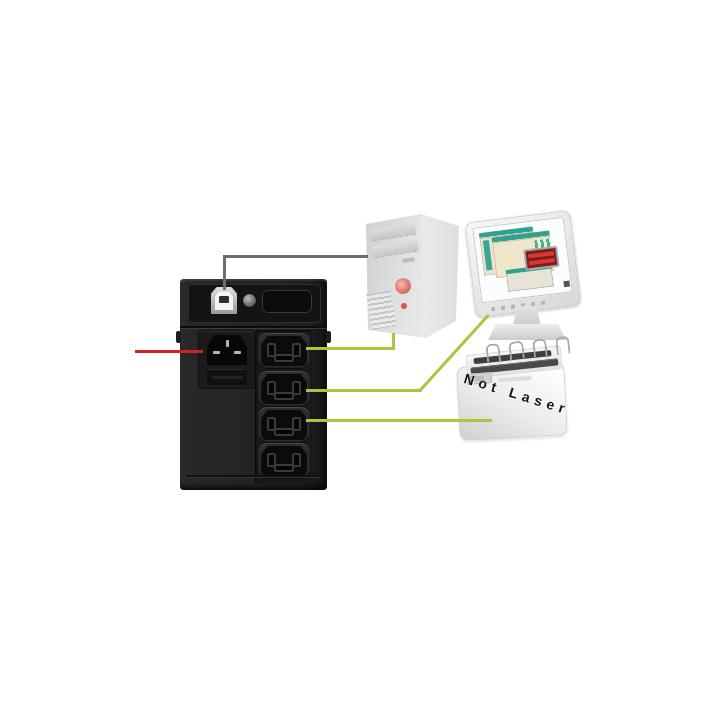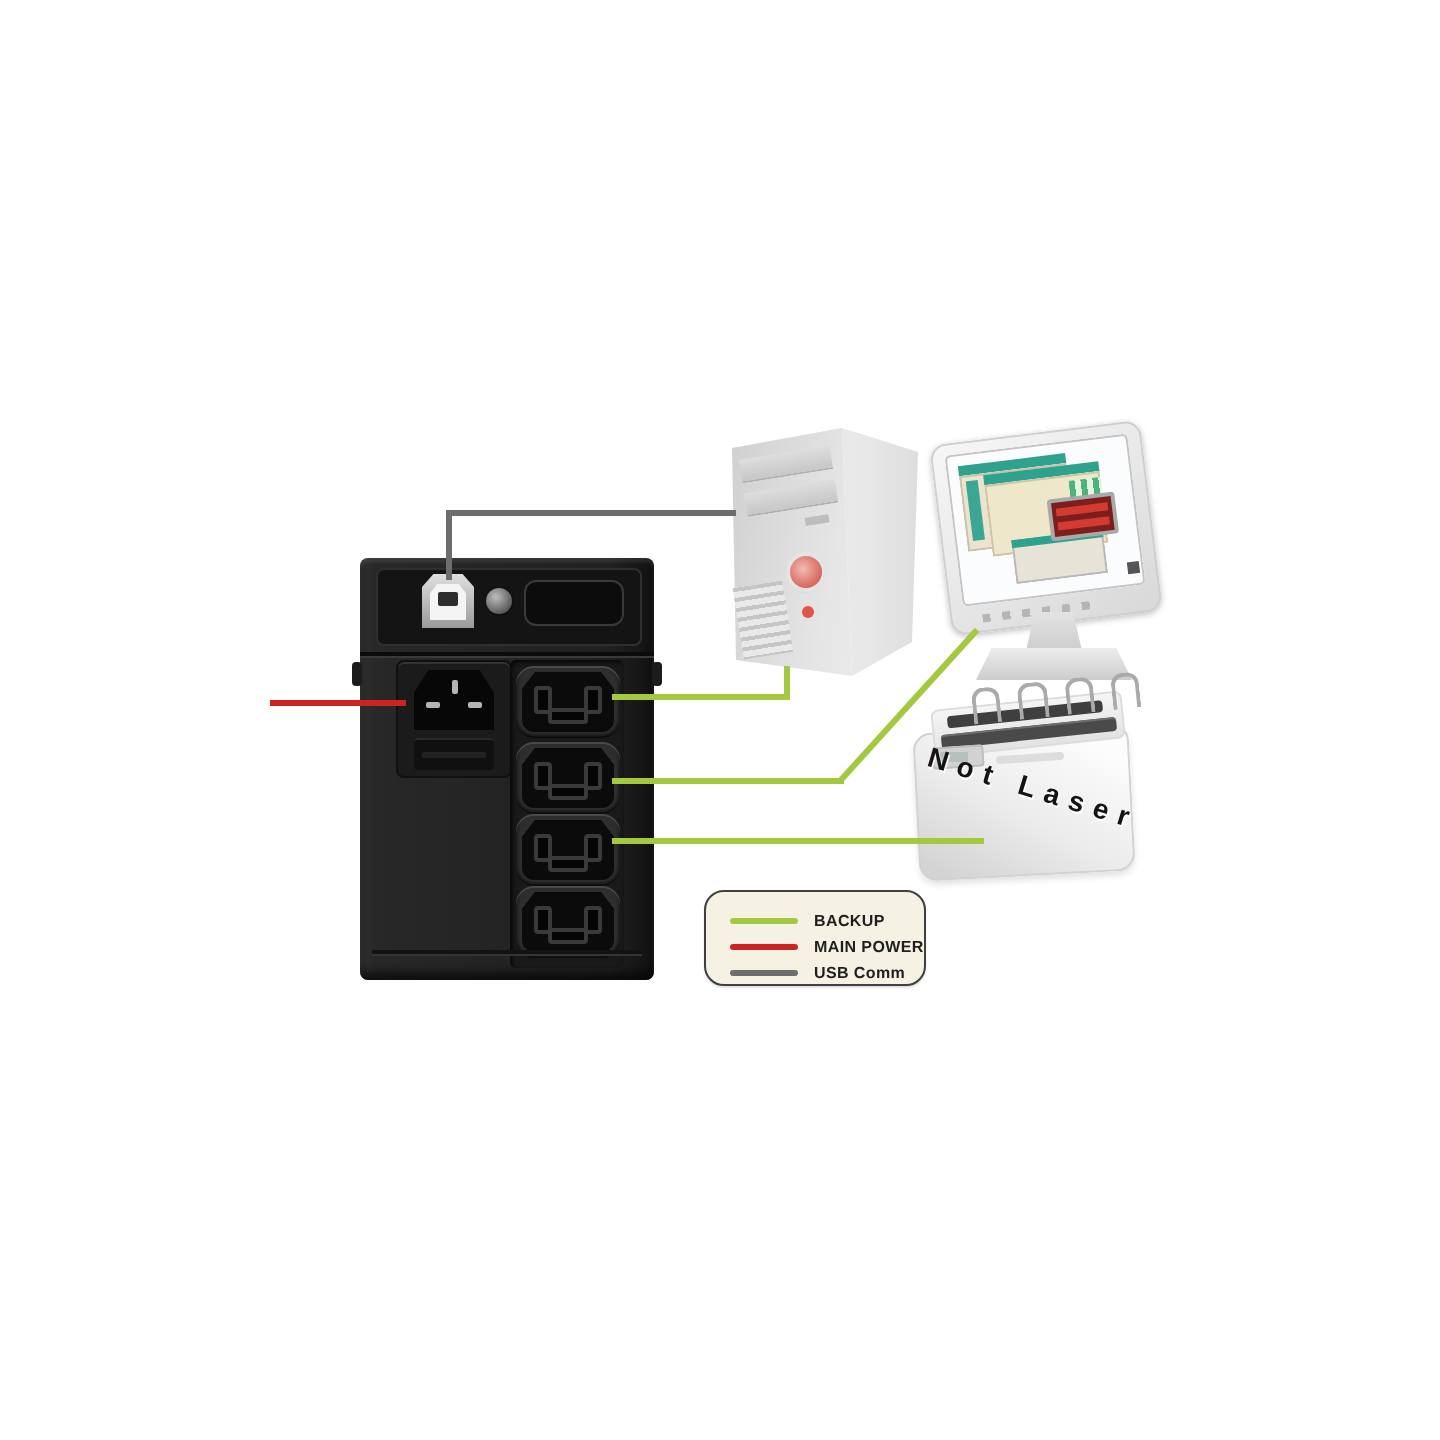--- a/index.html
+++ b/index.html
@@ -253,28 +253,14 @@
 
   <div class="line l-usb-v" style="background-color: rgb(109, 109, 109);"></div>
   <div class="line l-usb-h" style="background-color: rgb(109, 109, 109);"></div>
   <div class="line l-red" style="background-color: rgb(207, 34, 34);"></div>
   <div class="line l-g1h" style="background-color: rgb(163, 201, 63);"></div>
   <div class="line l-g1v" style="background-color: rgb(163, 201, 63);"></div>
   <div class="line l-g2h" style="background-color: rgb(163, 201, 63);"></div>
   <div class="line l-g2d" style="background-color: rgb(163, 201, 63);"></div>
   <div class="line l-g3h" style="background-color: rgb(163, 201, 63);"></div>
 
-  <div class="abs legend">
-    <div class="legend-row">
-      <div class="legend-swatch" style="background-color: rgb(163, 201, 63);"></div>
-      <div class="legend-label">BACKUP</div>
-    </div>
-    <div class="legend-row">
-      <div class="legend-swatch" style="background-color: rgb(207, 34, 34);"></div>
-      <div class="legend-label">MAIN POWER</div>
-    </div>
-    <div class="legend-row">
-      <div class="legend-swatch" style="background-color: rgb(109, 109, 109);"></div>
-      <div class="legend-label">USB Comm</div>
-    </div>
-  </div>
 
 </div>
 
 </body></html>

